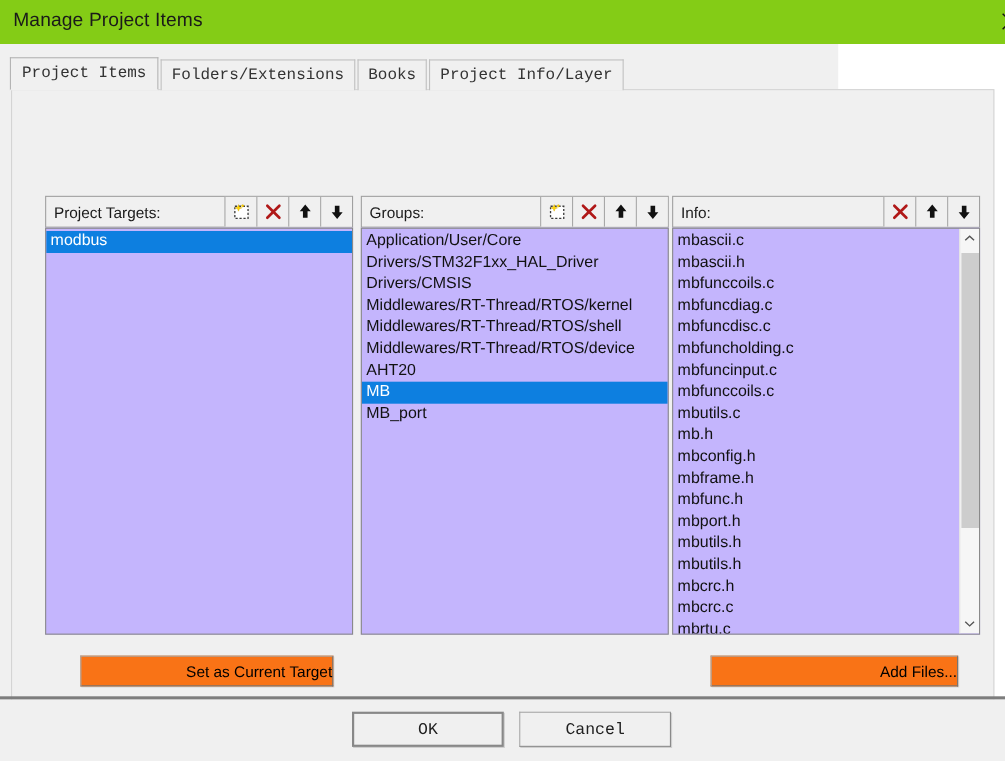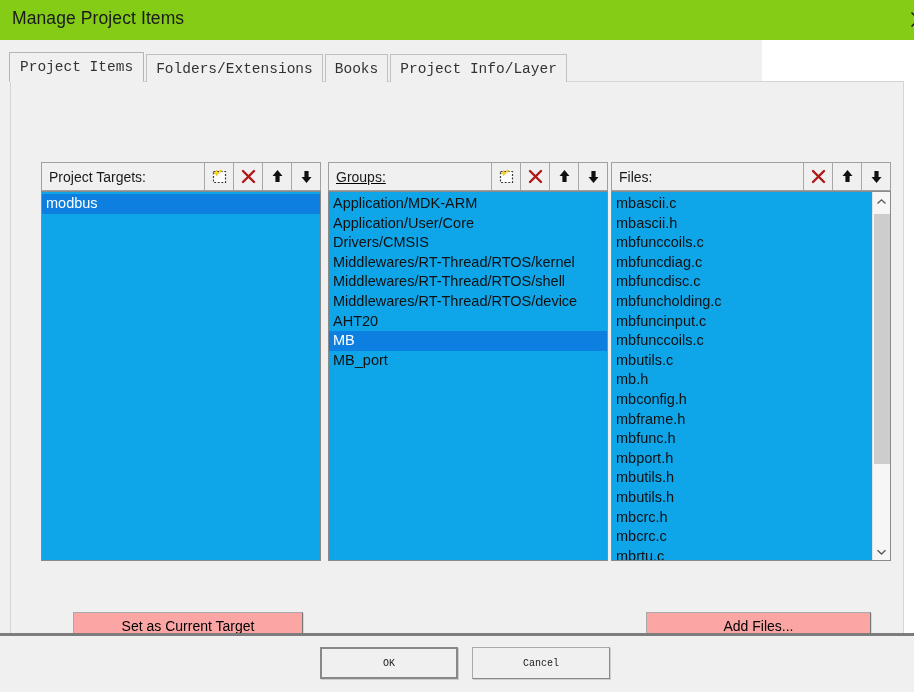--- a/index.html
+++ b/index.html
@@ -92,24 +92,24 @@
     left: 10px; top: 41px;
     width: 894px; height: 591px;
     background: #f0f0f0;
     border: 1px solid #d4d4d4;
     box-sizing: border-box;
   }
 
   
   .column {
     position: absolute;
-    top: 80px;
+    top: 96px;
   }
   #col-targets { left: 30px; width: 280px; }
-  #col-groups  { left: 317px; width: 280px; text-decoration: underline; }
+  #col-groups  { left: 317px; width: 280px; }
   #col-files   { left: 600px; width: 280px; }
 
   .col-header {
     height: 29px;
     border: 1px solid #a0a0a0;
     background: #f0f0f0;
     box-sizing: border-box;
     display: flex;
     align-items: center;
     position: relative;
@@ -133,21 +133,21 @@
     display: flex;
     align-items: center;
     justify-content: center;
     cursor: pointer;
     box-sizing: border-box;
   }
   .hdr-btn svg { display: block; }
 
   .listbox {
     border: 1px solid #8a8a8a;
-    background: #0ea5e9;
+    background: #c4b5fd;
     box-sizing: border-box;
     overflow: hidden;
     position: relative;
     font-size: 14.5px;
     color: #111111;
   }
   #targets-list, #groups-list, #files-list { height: 370px; }
   .list-inner {
     padding: 2px 0 0 0;
     position: absolute;
@@ -193,34 +193,33 @@
     width: 16px;
     height: 250px;
     background: #cdcdcd;
     cursor: pointer;
   }
 
   
   .act-btn {
     position: absolute;
     height: 28px;
-    background: #fca5a5;
+    background: #f97316;
     border: 1px solid #a9a9a9;
     border-right-color: #767676;
     border-bottom-color: #767676;
     box-shadow: 1px 1px 0 #d6d6d6;
     box-sizing: border-box;
     font-size: 14px;
     color: #000000;
     display: flex;
     align-items: center;
-    justify-content: center;
+    justify-content: flex-end;
     cursor: pointer;
     white-space: nowrap;
-    margin-top: 16px;
   }
   #btn-set-target { left: 62px; top: 514px; width: 230px; }
   #btn-add-files  { left: 635px; top: 514px; width: 225px; }
 
   
   #footer-divider {
     position: absolute;
     left: 0; top: 593px;
     width: 914px; height: 3px;
     background: #7d7d7d;
@@ -231,21 +230,21 @@
     width: 914px; height: 56px;
     background: #f0f0f0;
   }
   .dlg-btn {
     position: absolute;
     top: 11px;
     height: 32px;
     background: #f0f0f0;
     box-sizing: border-box;
     font-family: "Liberation Mono", monospace;
-    font-size: 10px;
+    font-size: 15px;
     color: #202020;
     display: flex;
     align-items: center;
     justify-content: center;
     cursor: pointer;
   }
   #btn-ok {
     left: 320px; width: 138px;
     border: 2px solid #888888;
     box-shadow: inset 0 0 0 1px #f0f0f0, 1px 1px 0 #cfcfcf;
@@ -367,36 +366,36 @@
             <span>
               <svg width="17" height="17" viewBox="0 0 17 17">
                 <path d="M8.5 15 L3.5 9 L6.4 9 L6.4 3 L10.6 3 L10.6 9 L13.5 9 Z" fill="#111111"></path>
               </svg>
             </span>
           </div>
         </div>
       </div>
       <div class="listbox" id="groups-list">
         <div class="list-inner" id="groups-items">
-            <div class="list-item"><span>Application/MDK-ARM</span></div>
             <div class="list-item"><span>Application/User/Core</span></div>
+            <div class="list-item"><span>Drivers/STM32F1xx_HAL_Driver</span></div>
             <div class="list-item"><span>Drivers/CMSIS</span></div>
             <div class="list-item"><span>Middlewares/RT-Thread/RTOS/kernel</span></div>
             <div class="list-item"><span>Middlewares/RT-Thread/RTOS/shell</span></div>
             <div class="list-item"><span>Middlewares/RT-Thread/RTOS/device</span></div>
             <div class="list-item"><span>AHT20</span></div>
             <div class="list-item selected"><span>MB</span></div>
             <div class="list-item"><span>MB_port</span></div>
           </div>
       </div>
     </div>
 
     <div class="column" id="col-files">
       <div class="col-header">
-        <div class="col-header-label">Files:</div>
+        <div class="col-header-label">Info:</div>
         <div class="hdr-btns">
           <div class="hdr-btn">
             <span>
               <svg width="17" height="17" viewBox="0 0 17 17">
                 <path d="M3 3 L14 14 M14 3 L3 14" stroke="#b01818" stroke-width="2.4" fill="none" stroke-linecap="round"></path>
               </svg>
             </span>
           </div>
           <div class="hdr-btn">
             <span>

